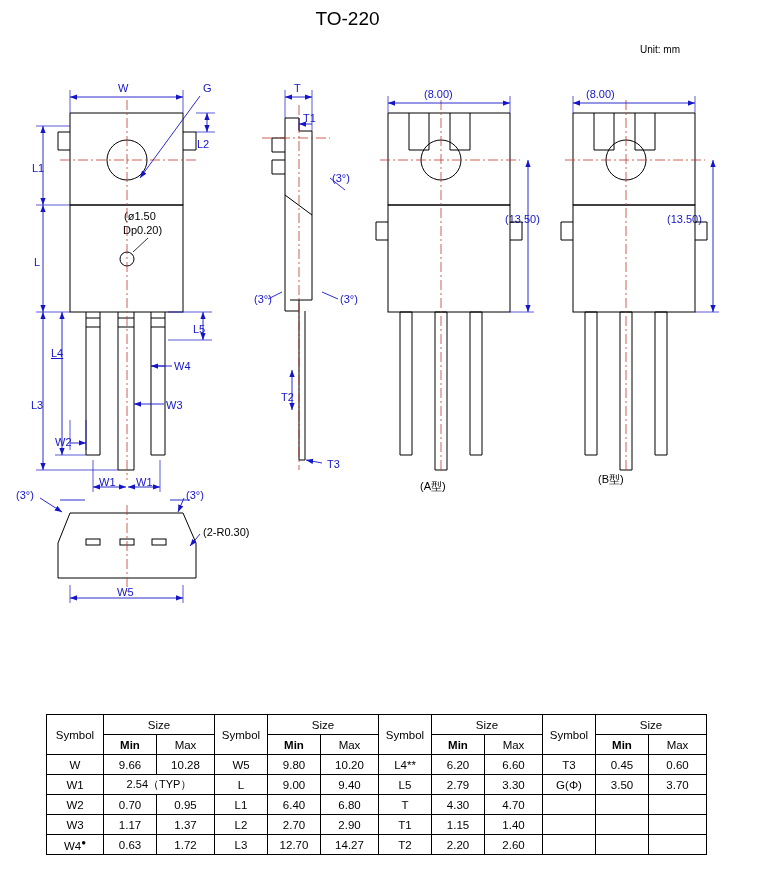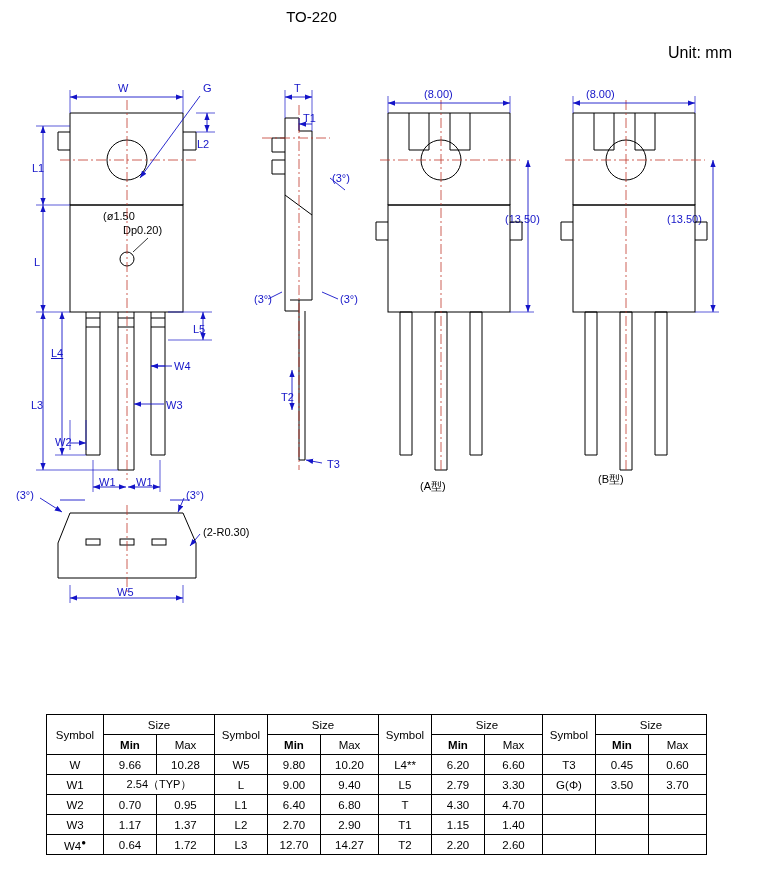--- a/index.html
+++ b/index.html
@@ -1,19 +1,19 @@
 <!DOCTYPE html>
 <html><head>
 <meta charset="utf-8">
 <style>
   html,body{margin:0;padding:0;background:#fff;}
   body{width:769px;height:874px;position:relative;font-family:"Liberation Sans",sans-serif;color:#000;overflow:hidden;}
   .t{position:absolute;white-space:nowrap;}
-  #title{top:8px;left:0;width:623px;text-align:center;font-size:15px;color:#000;}
-  #unit{top:44px;left:668px;font-size:16px;}
+  #title{top:8px;left:0;width:623px;text-align:center;font-size:19px;color:#000;padding-left:36px;}
+  #unit{top:44px;left:640px;font-size:10px;}
   .lbl{font-size:11px;color:#1414c8;}
   .blk{font-size:11px;color:#000;}
   svg{position:absolute;top:0;left:0;}
   
   #tbl{position:absolute;left:46px;top:714px;border-collapse:collapse;font-size:11.5px;}
   #tbl td,#tbl th{border:1px solid #000;text-align:center;font-weight:normal;padding:0;height:19px;}
   #tbl .sym{width:56px;}
   #tbl .mn{width:52px;font-weight:bold;}
   #tbl .mx{width:57px;margin-top:44px;}
   #tbl .sym2{width:52px;}
@@ -32,21 +32,21 @@
 <div class="t lbl" style="left:32px;top:162px;">L1</div>
 <div class="t lbl" style="left:34px;top:256px;">L</div>
 <div class="t lbl" style="left:193px;top:323px;">L5</div>
 <div class="t lbl" style="left:51px;top:347px;text-decoration:underline;">L4</div>
 <div class="t lbl" style="left:174px;top:360px;">W4</div>
 <div class="t lbl" style="left:31px;top:399px;">L3</div>
 <div class="t lbl" style="left:166px;top:399px;">W3</div>
 <div class="t lbl" style="left:55px;top:436px;">W2</div>
 <div class="t lbl" style="left:99px;top:476px;">W1</div>
 <div class="t lbl" style="left:136px;top:476px;">W1</div>
-<div class="t blk" style="left:103px;top:210px;text-align:right;">(ø1.50</div>
+<div class="t blk" style="left:124px;top:210px;text-align:right;">(ø1.50</div>
 <div class="t blk" style="left:115px;top:224px;padding-left:8px;">Dp0.20)</div>
 
 <div class="t lbl" style="left:294px;top:82px;">T</div>
 <div class="t lbl" style="left:303px;top:112px;">T1</div>
 <div class="t lbl" style="left:281px;top:391px;">T2</div>
 <div class="t lbl" style="left:327px;top:458px;">T3</div>
 <div class="t lbl" style="left:332px;top:172px;">(3°)</div>
 <div class="t lbl" style="left:254px;top:293px;">(3°)</div>
 <div class="t lbl" style="left:340px;top:293px;">(3°)</div>
 
@@ -306,21 +306,21 @@
     <td>T1</td>
     <td>1.15</td>
     <td>1.40</td>
     <td></td>
     <td></td>
     <td></td>
   </tr>
 
   <tr>
     <td><span>W4</span><span class="dot">●</span></td>
-    <td>0.64</td>
+    <td>0.63</td>
     <td>1.72</td>
     <td>L3</td>
     <td>12.70</td>
     <td>14.27</td>
     <td>T2</td>
     <td>2.20</td>
     <td>2.60</td>
     <td></td>
     <td></td>
     <td></td>

